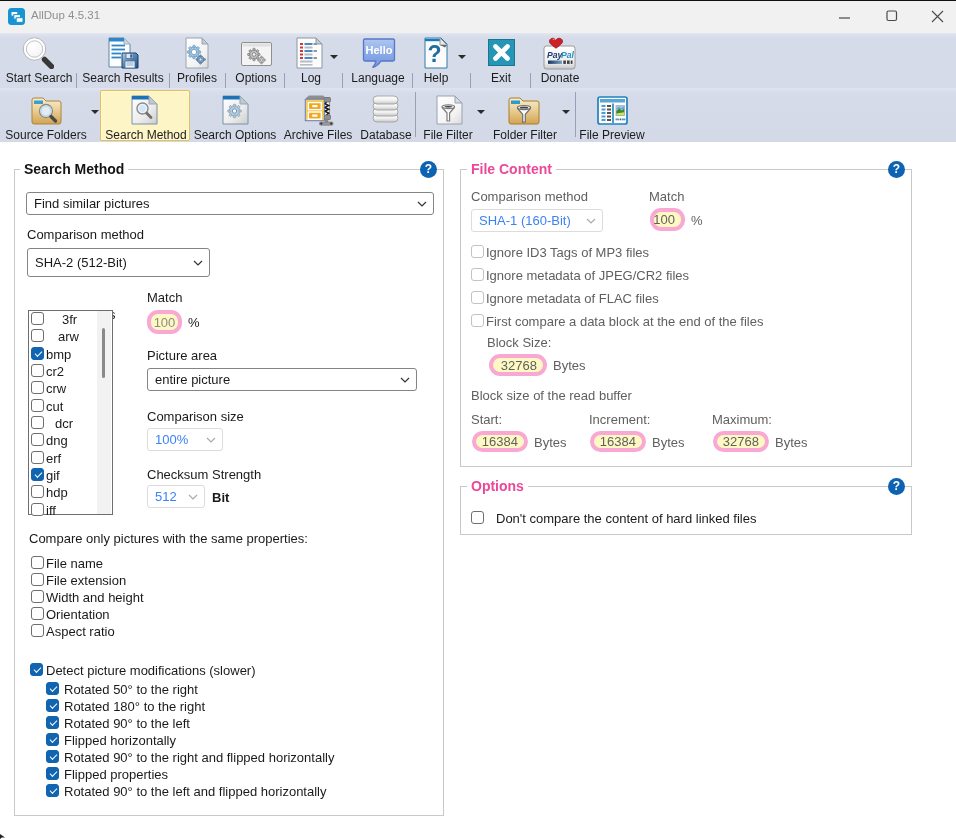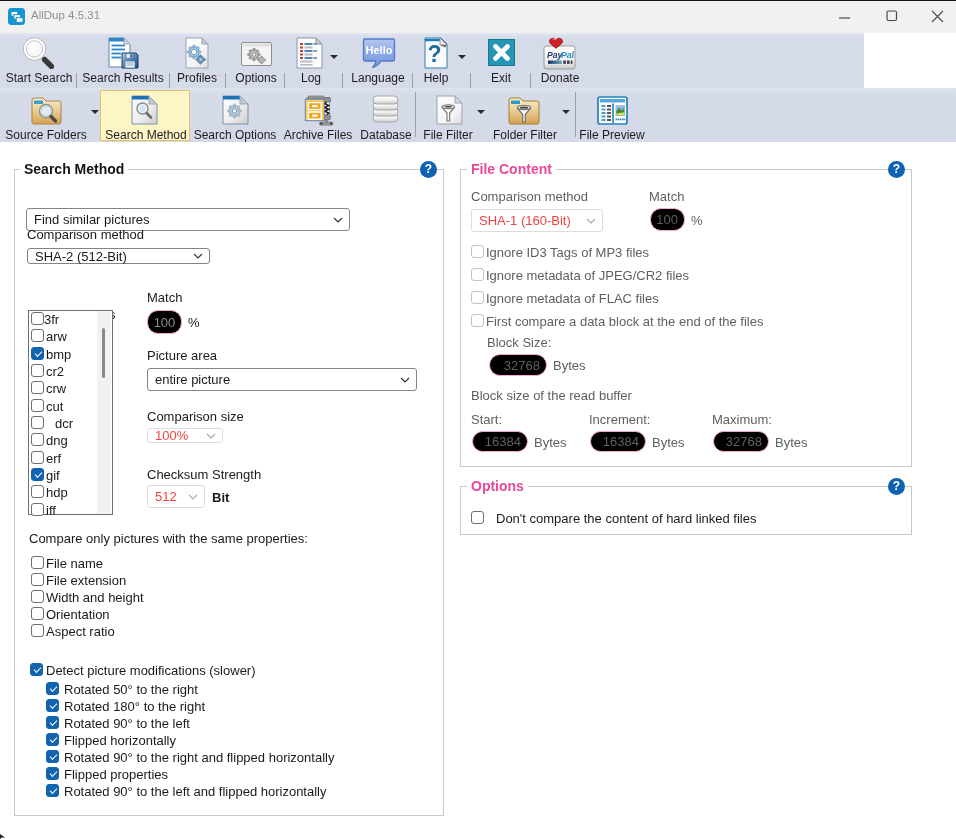--- a/index.html
+++ b/index.html
@@ -1,30 +1,30 @@
 <!DOCTYPE html>
 <html><head><meta charset="utf-8"><style>
 *{margin:0;padding:0;box-sizing:border-box}
 html,body{width:956px;height:839px;overflow:hidden;background:#fff;font-family:"Liberation Sans",sans-serif;position:relative}
 .abs{position:absolute}
 #titlebar{position:absolute;left:0;top:0;width:956px;height:33px;background:#f2f1f1;border-top:1px solid #111}
-#tb1{position:absolute;left:0;top:33px;width:864px;height:55px;background:linear-gradient(#e3e7f1 0px,#d9deec 3px,#d6dbe9 6px)}
+#tb1{position:absolute;left:0;top:33px;width:956px;height:55px;background:linear-gradient(#e3e7f1 0px,#d9deec 3px,#d6dbe9 6px)}
 #tb2{position:absolute;left:0;top:88px;width:956px;height:54px;background:linear-gradient(#e0e4ef 0px,#d8ddeb 4px,#d6dbe9 7px,#d4d9e8 100%)}
 .tlabel{position:absolute;font-size:12px;color:#1c1c1c;white-space:nowrap;transform:translateX(-50%)}
 .vsep1{position:absolute;top:40px;height:45px;width:1px;background:#98a0b3}
 .vsep2{position:absolute;top:93px;height:45px;width:1px;background:#98a0b3}
 .darr{position:absolute;width:0;height:0;border-left:4px solid transparent;border-right:4px solid transparent;border-top:4px solid #2b2b2b}
 .gbox{position:absolute;border:1px solid #c9c9c9;background:#fff}
 .gtitle{position:absolute;background:#fff;font-size:14px;font-weight:bold;color:#ec4899;padding:0 4px;white-space:nowrap}
 .help{position:absolute;width:17px;height:17px;border-radius:50%;background:#0d63b2;color:#fff;font-size:12px;font-weight:bold;text-align:center;line-height:17px}
 .t{position:absolute;font-size:13px;color:#1a1a1a;white-space:nowrap;line-height:15px}
 .g{position:absolute;font-size:13px;color:#606060;white-space:nowrap;line-height:15px}
 .sel{position:absolute;background:#fff;border:1px solid #848484;border-radius:3px;font-size:13px;color:#1a1a1a;display:flex;align-items:center;padding-left:7px}
-.sel.dis{border-color:#dcdcdc;color:#ef4444}
-.inp{position:absolute;background:#000000;border:1px solid #f9a8d4;border-radius:11px;font-size:13px;color:#8b8b8b;display:flex;align-items:center}
+.sel.dis{border-color:#dcdcdc;color:#3b82f6}
+.inp{position:absolute;background:#fef9c3;border:4px solid #f9a8d4;border-radius:11px;font-size:13px;color:#8b8b8b;display:flex;align-items:center}
 .chev{position:absolute;right:6px;top:50%;transform:translateY(-50%)}
 .cb{position:absolute;width:13px;height:13px;border:1px solid #6e6e6e;border-radius:3px;background:#fff}
 .cb.dis{border-color:#c3c3c3}
 .cb.on{background:#1064b0;border-color:#1064b0}
 .cb.on::after{content:"";position:absolute;left:2.5px;top:3px;width:6px;height:3px;border-left:1.6px solid #fff;border-bottom:1.6px solid #fff;transform:rotate(-45deg)}
 </style></head>
 <body>
 
 <div id="titlebar">
 <svg class="abs" style="left:8px;top:7px" width="17" height="17" viewBox="0 0 17 17">
@@ -383,36 +383,36 @@
 <g fill="#4a9ad8">
       <rect x="18.5" y="22.5" width="3.5" height="1.8"></rect>
       <rect x="25" y="22.5" width="3.5" height="1.8"></rect>
     </g>
 <rect x="22.7" y="22.5" width="1.6" height="1.8" fill="#555555"></rect>
 </svg>
 
 <div class="gbox" style="left:14px;top:169px;width:430px;height:647px"></div>
 <span class="gtitle" style="left:20px;top:161px;color:#141414">Search Method</span>
 <div class="help" style="left:420px;top:161px">?</div>
-<div class="sel" style="left:26px;top:208px;width:324px;height:23px">Find similar pictures<svg class="chev" width="10" height="6" viewBox="0 0 10 6">
+<div class="sel" style="left:26px;top:192px;width:408px;height:23px">Find similar pictures<svg class="chev" width="10" height="6" viewBox="0 0 10 6">
       <path d="M1 1 L5 5 L9 1" fill="none" stroke="#333" stroke-width="1.2"></path>
     </svg></div>
 <span class="t" style="left:27px;top:227px">Comparison method</span>
-<div class="sel" style="left:27px;top:248px;width:183px;height:16px">SHA-2 (512-Bit)<svg class="chev" width="10" height="6" viewBox="0 0 10 6">
+<div class="sel" style="left:27px;top:248px;width:183px;height:29px">SHA-2 (512-Bit)<svg class="chev" width="10" height="6" viewBox="0 0 10 6">
       <path d="M1 1 L5 5 L9 1" fill="none" stroke="#333" stroke-width="1.2"></path>
     </svg></div>
 <span class="t" style="left:28px;top:307px">Image Formats</span>
 
 <div class="abs" style="left:28px;top:310px;width:85px;height:205px;border:1px solid #6e6e6e;background:#fff">
 <div class="abs" style="right:1px;top:0px;width:14px;height:203px;background:#f2f2f2"></div>
 <div class="abs" style="right:7px;top:17px;width:3px;height:50px;background:#8a8a8a;border-radius:2px"></div>
 </div>
-<span class="t" style="left:44px;top:312px">3fr</span>
+<span class="t" style="left:62px;top:312px">3fr</span>
 <div class="cb" style="left:31px;top:312px"></div>
-<span class="t" style="left:46px;top:329px">arw</span>
+<span class="t" style="left:58px;top:329px">arw</span>
 <div class="cb" style="left:31px;top:329px"></div>
 <span class="t" style="left:46px;top:347px">bmp</span>
 <div class="cb on" style="left:31px;top:347px"></div>
 <span class="t" style="left:46px;top:364px">cr2</span>
 <div class="cb" style="left:31px;top:364px"></div>
 <span class="t" style="left:46px;top:381px">crw</span>
 <div class="cb" style="left:31px;top:381px"></div>
 <span class="t" style="left:46px;top:399px">cut</span>
 <div class="cb" style="left:31px;top:399px"></div>
 <span class="t" style="left:55px;top:416px">dcr</span>
@@ -429,21 +429,21 @@
 <div class="cb" style="left:31px;top:503px"></div>
 
 <span class="t" style="left:147px;top:290px">Match</span>
 <div class="inp" style="left:147px;top:310px;width:35px;height:24px;justify-content:center">100</div>
 <span class="t" style="left:188px;top:315px">%</span>
 <span class="t" style="left:147px;top:348px">Picture area</span>
 <div class="sel" style="left:147px;top:368px;width:270px;height:23px">entire picture<svg class="chev" width="10" height="6" viewBox="0 0 10 6">
       <path d="M1 1 L5 5 L9 1" fill="none" stroke="#333" stroke-width="1.2"></path>
     </svg></div>
 <span class="t" style="left:147px;top:409px">Comparison size</span>
-<div class="sel dis" style="left:147px;top:428px;width:76px;height:15px">100%<svg class="chev" width="10" height="6" viewBox="0 0 10 6">
+<div class="sel dis" style="left:147px;top:428px;width:76px;height:23px">100%<svg class="chev" width="10" height="6" viewBox="0 0 10 6">
       <path d="M1 1 L5 5 L9 1" fill="none" stroke="#aaa" stroke-width="1.2"></path>
     </svg></div>
 <span class="t" style="left:147px;top:467px">Checksum Strength</span>
 <div class="sel dis" style="left:147px;top:485px;width:58px;height:23px">512<svg class="chev" width="10" height="6" viewBox="0 0 10 6">
       <path d="M1 1 L5 5 L9 1" fill="none" stroke="#aaa" stroke-width="1.2"></path>
     </svg></div>
 <span class="t" style="left:212px;top:490px;font-weight:bold">Bit</span>
 
 <span class="t" style="left:29px;top:531px">Compare only pictures with the same properties:</span>
 <div class="cb" style="left:31px;top:556px"></div>

